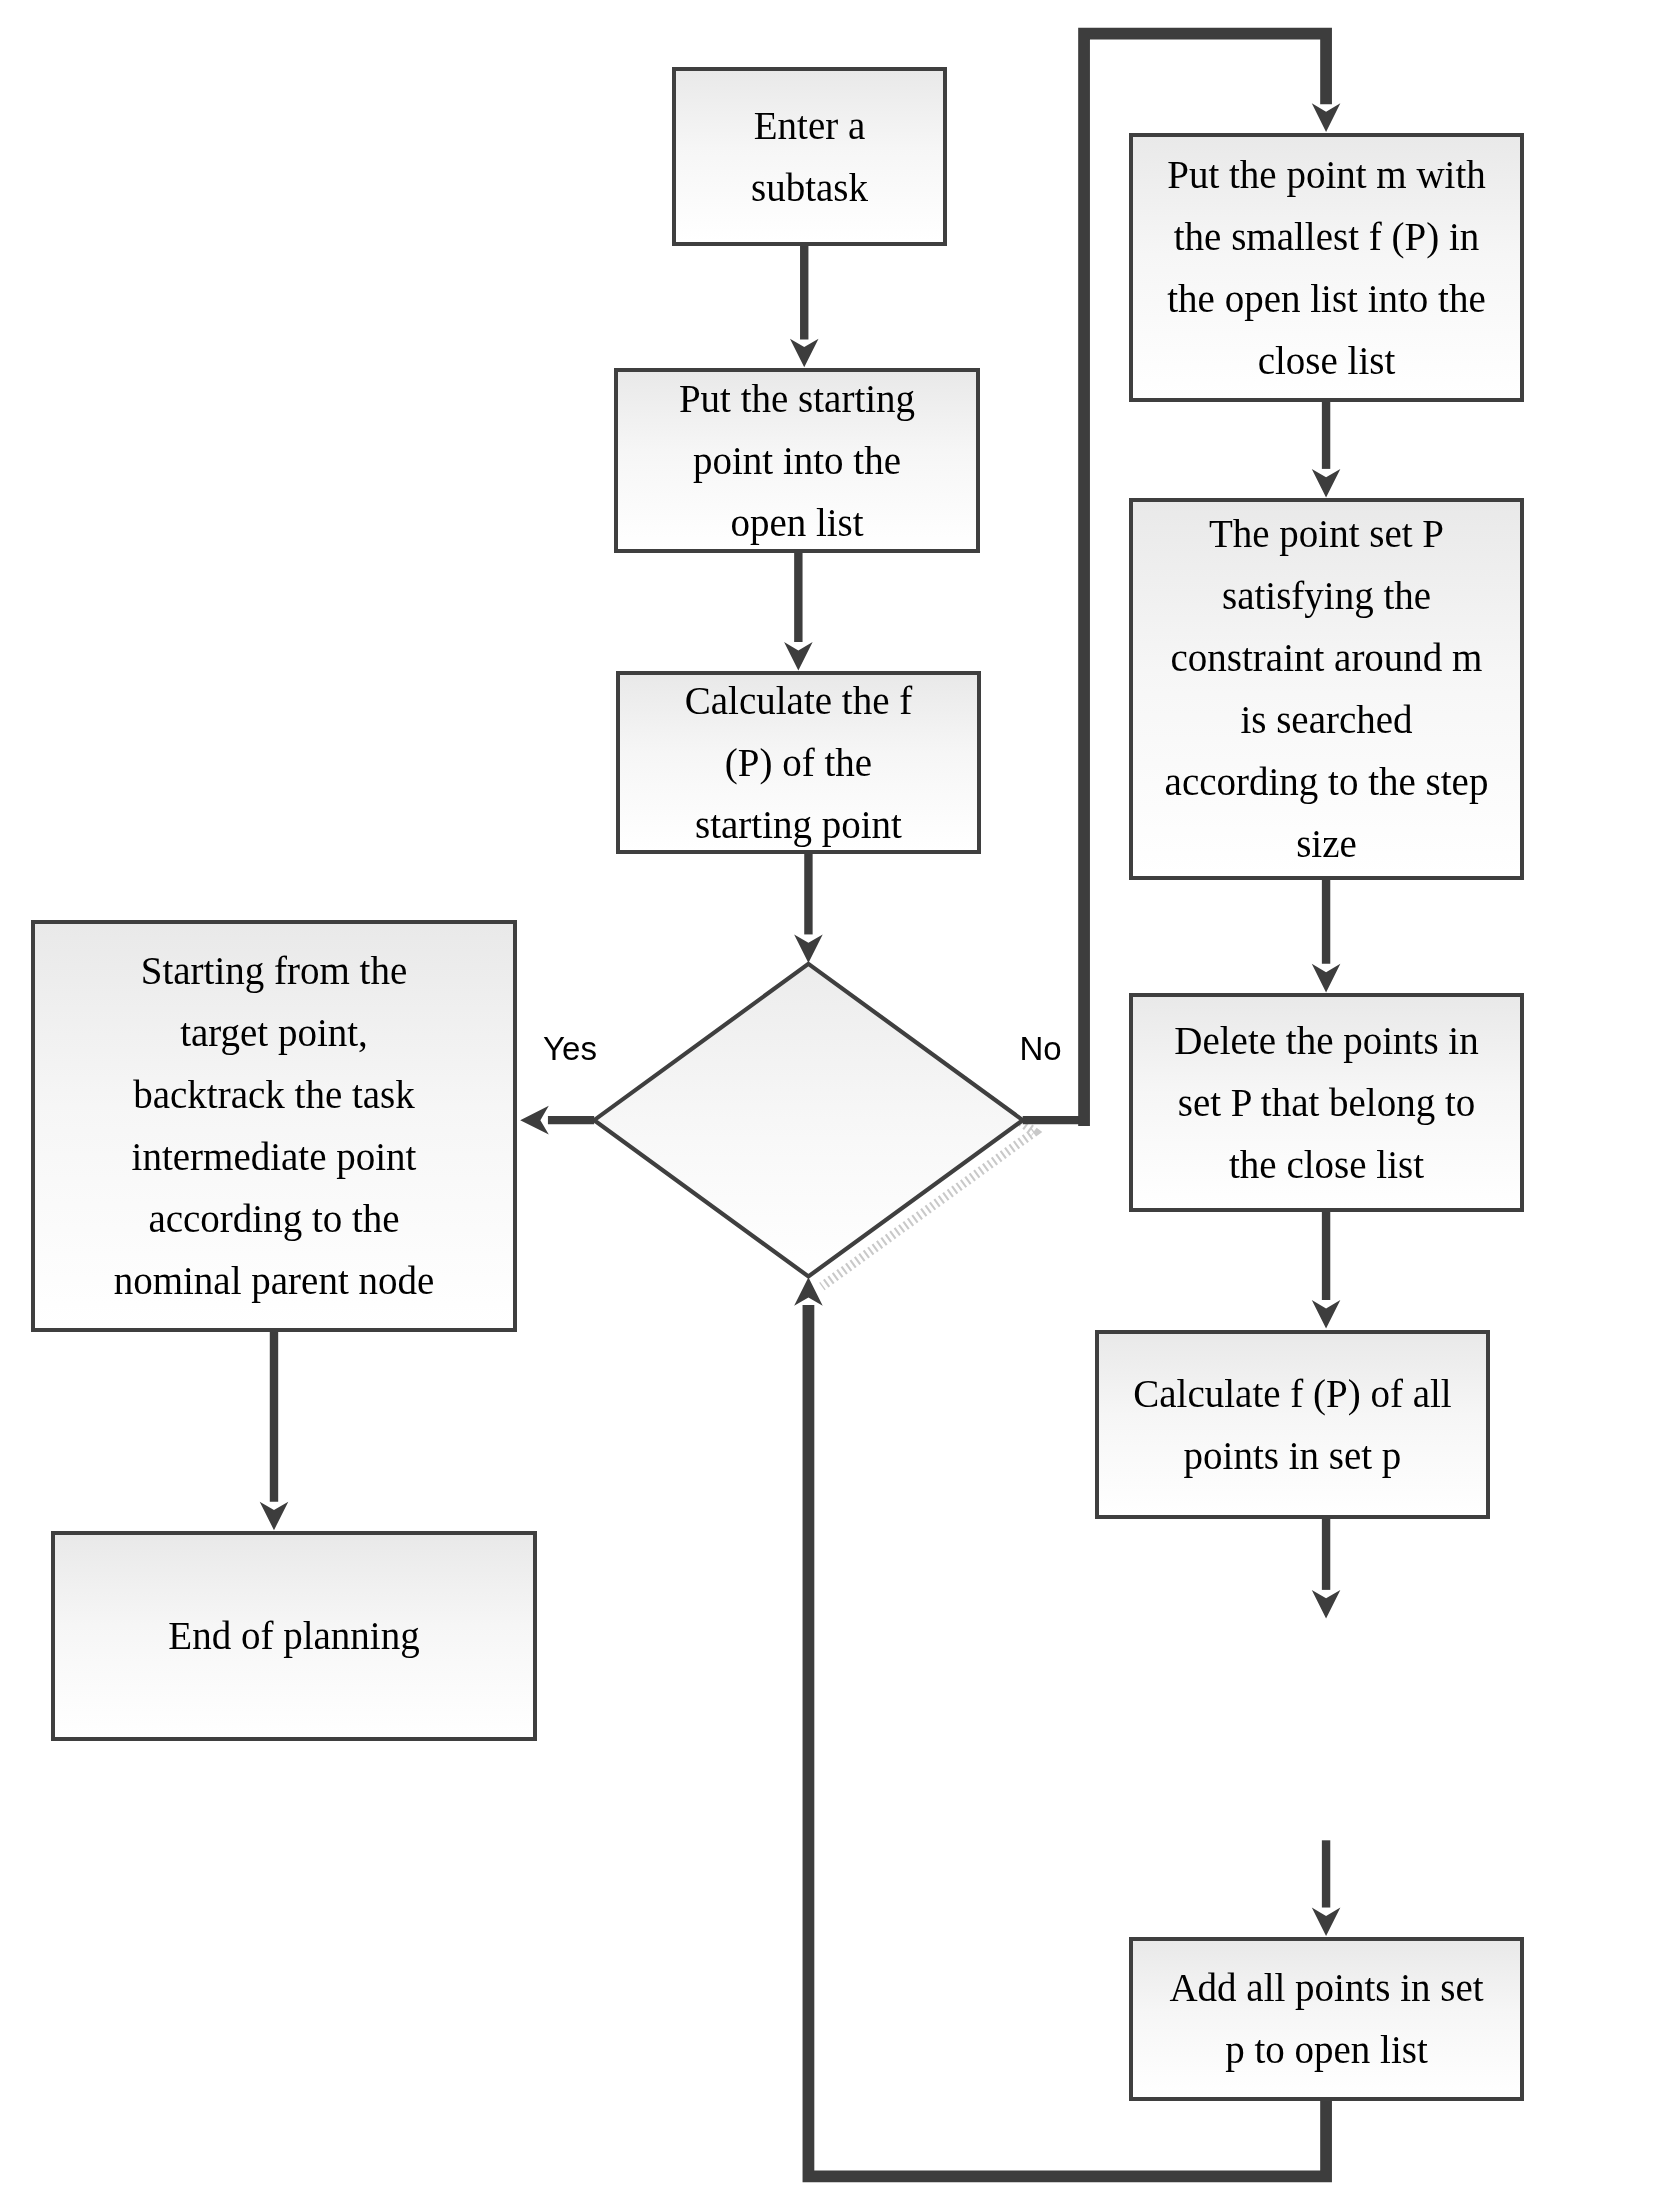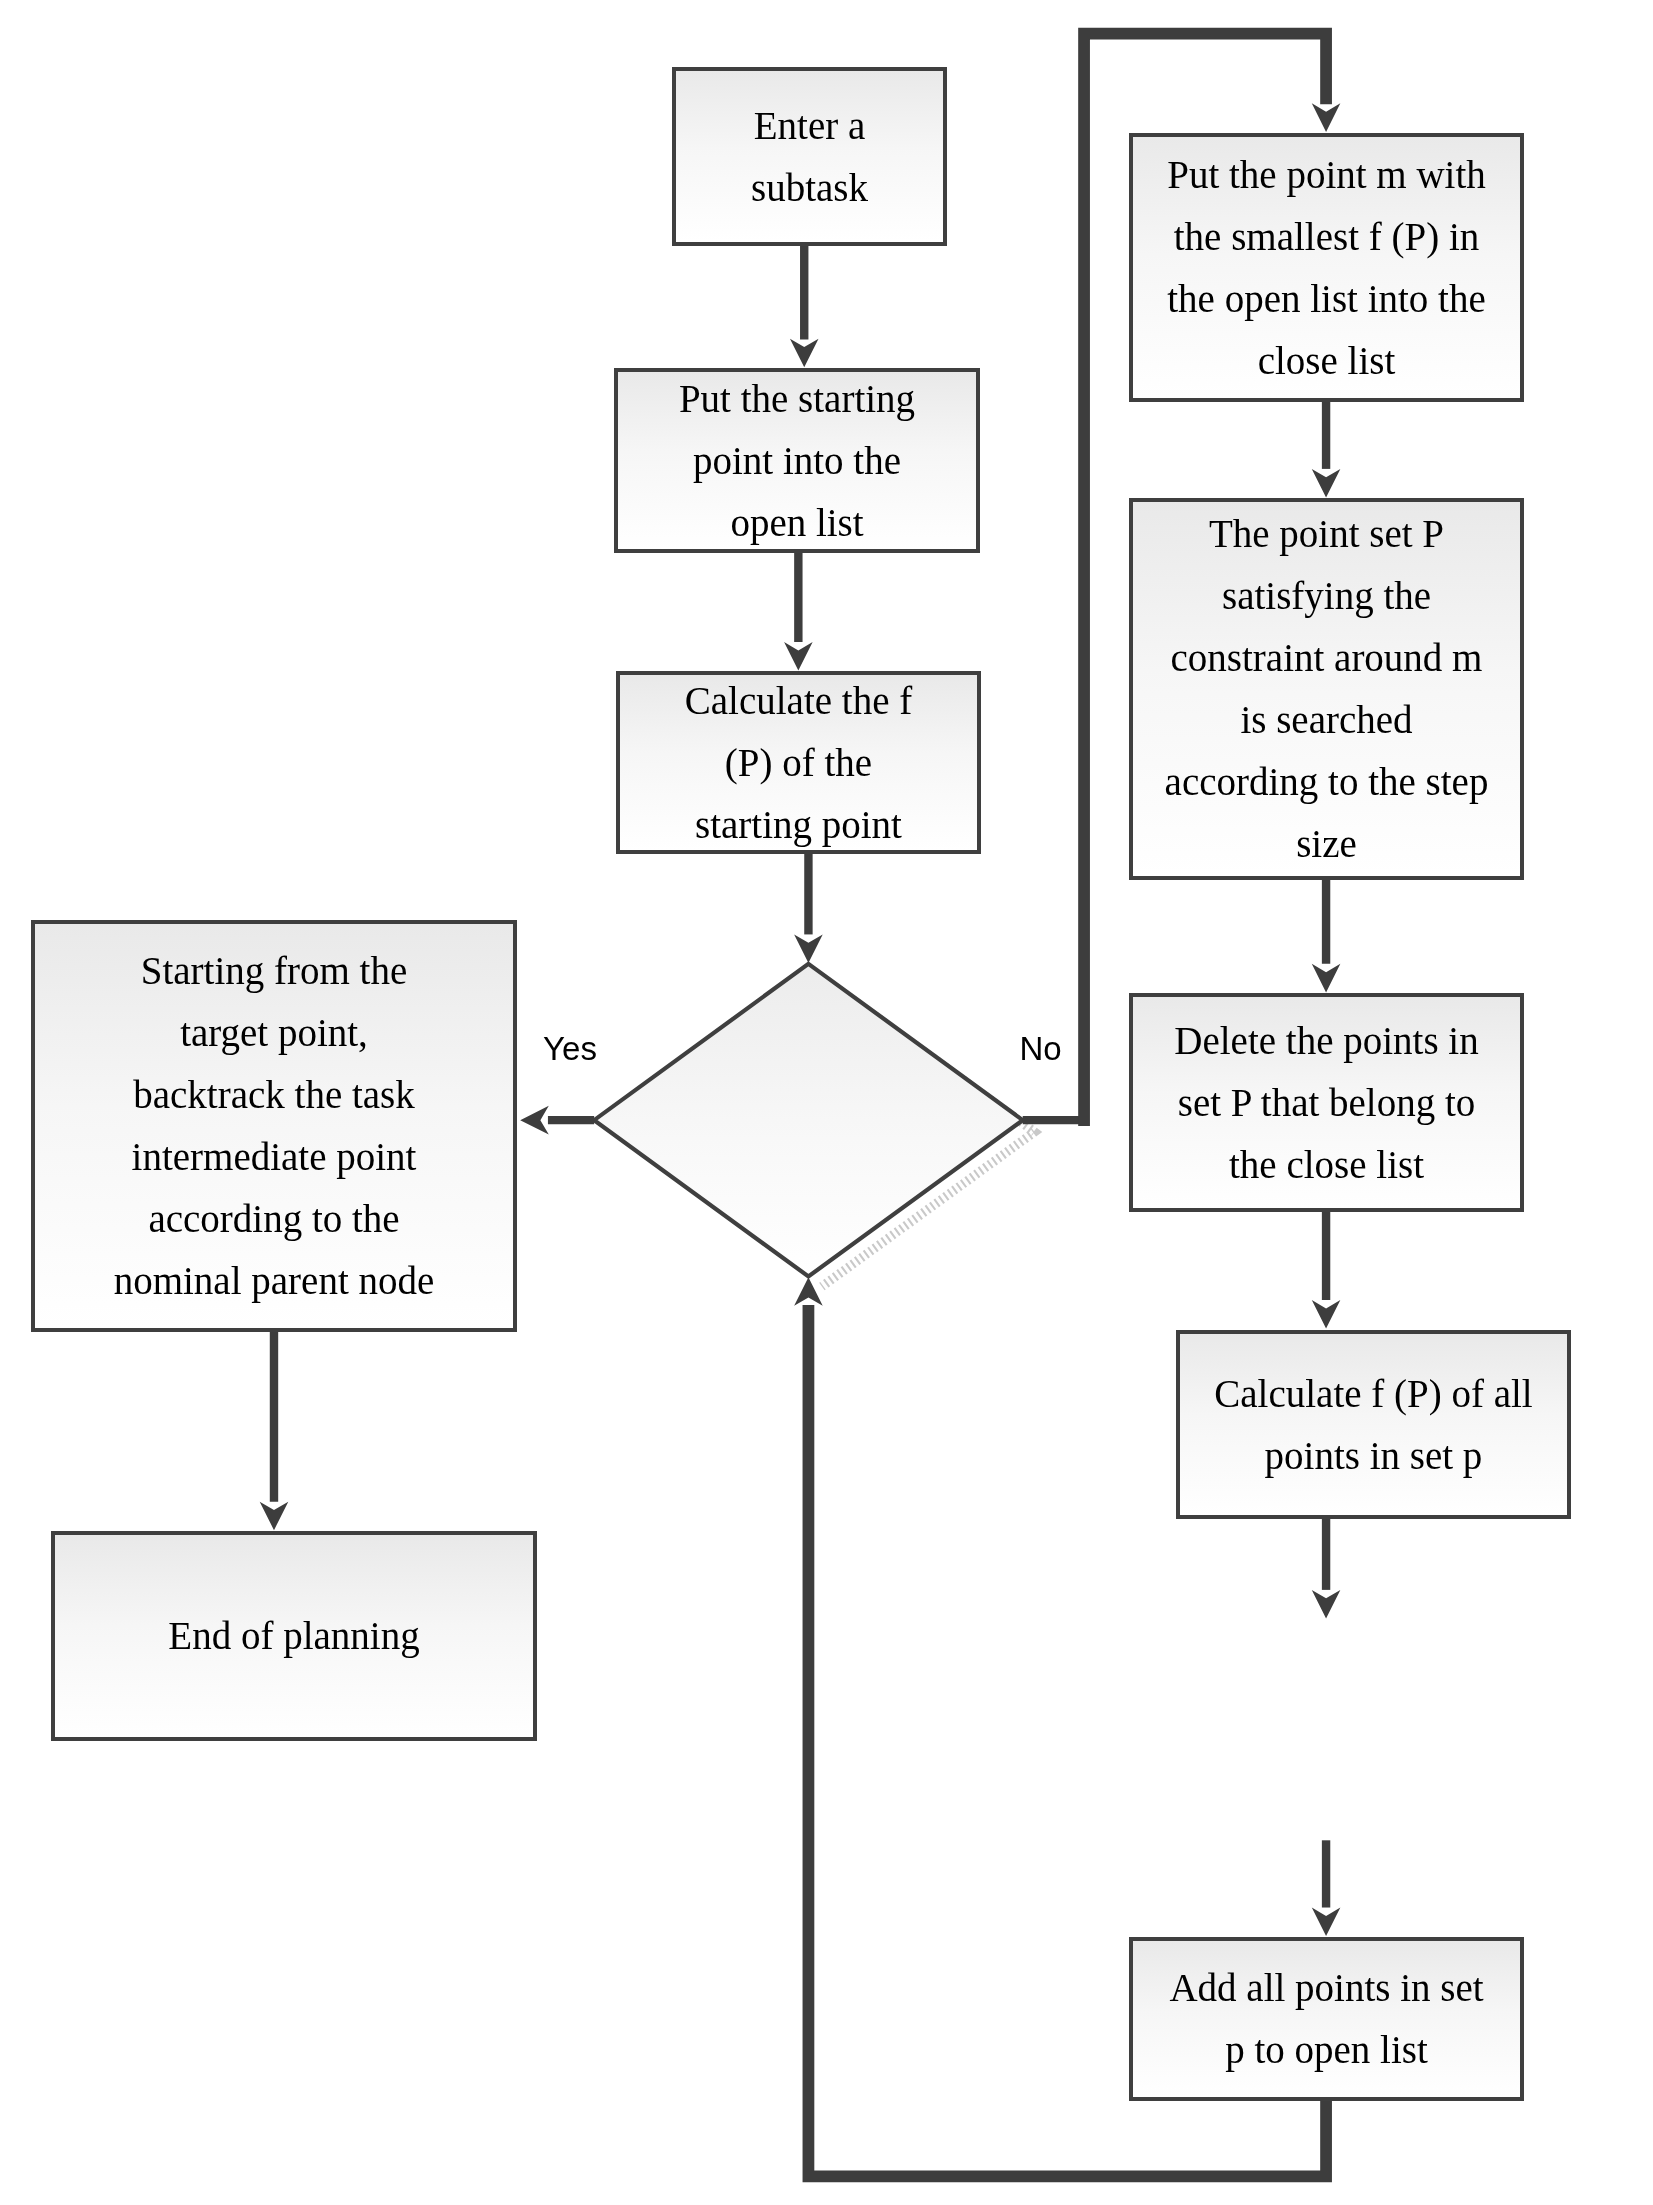--- a/index.html
+++ b/index.html
@@ -157,21 +157,21 @@
 according to the step
 size</span>
   </div>
 
   <div class="node" style="left:1129px;top:993px;width:395px;height:219px;">
     <span>Delete the points in
 set P that belong to
 the close list</span>
   </div>
 
-  <div class="node" style="left:1176px;top:1330px;width:395px;height:189px;">
+  <div class="node" style="left:1095px;top:1330px;width:395px;height:189px;">
     <span>Calculate f (P) of all
 points in set p</span>
   </div>
 
 
   <div class="node" style="left:1129px;top:1937px;width:395px;height:164px;justify-content:flex-end;">
     <span>Add all points in set
 p to open list</span>
   </div>
 

